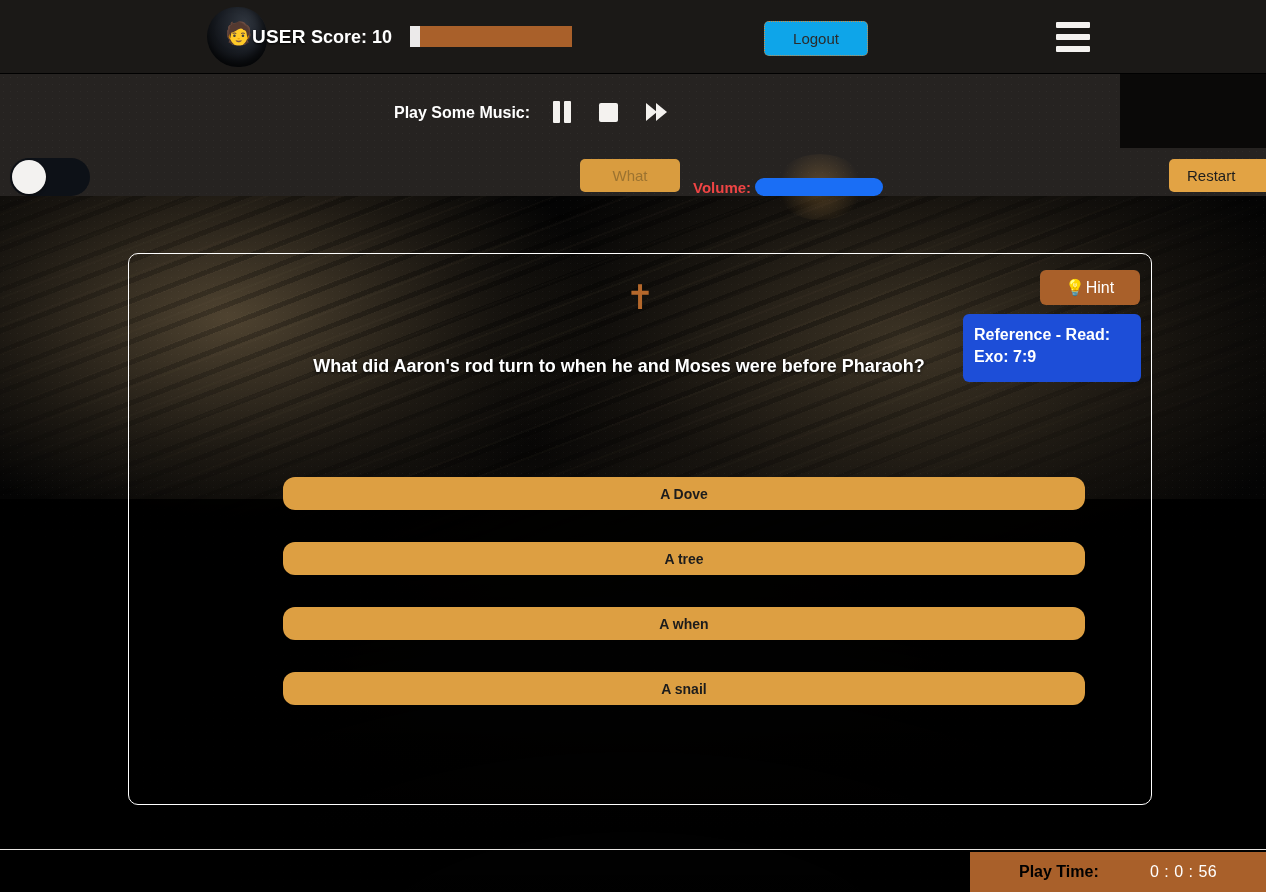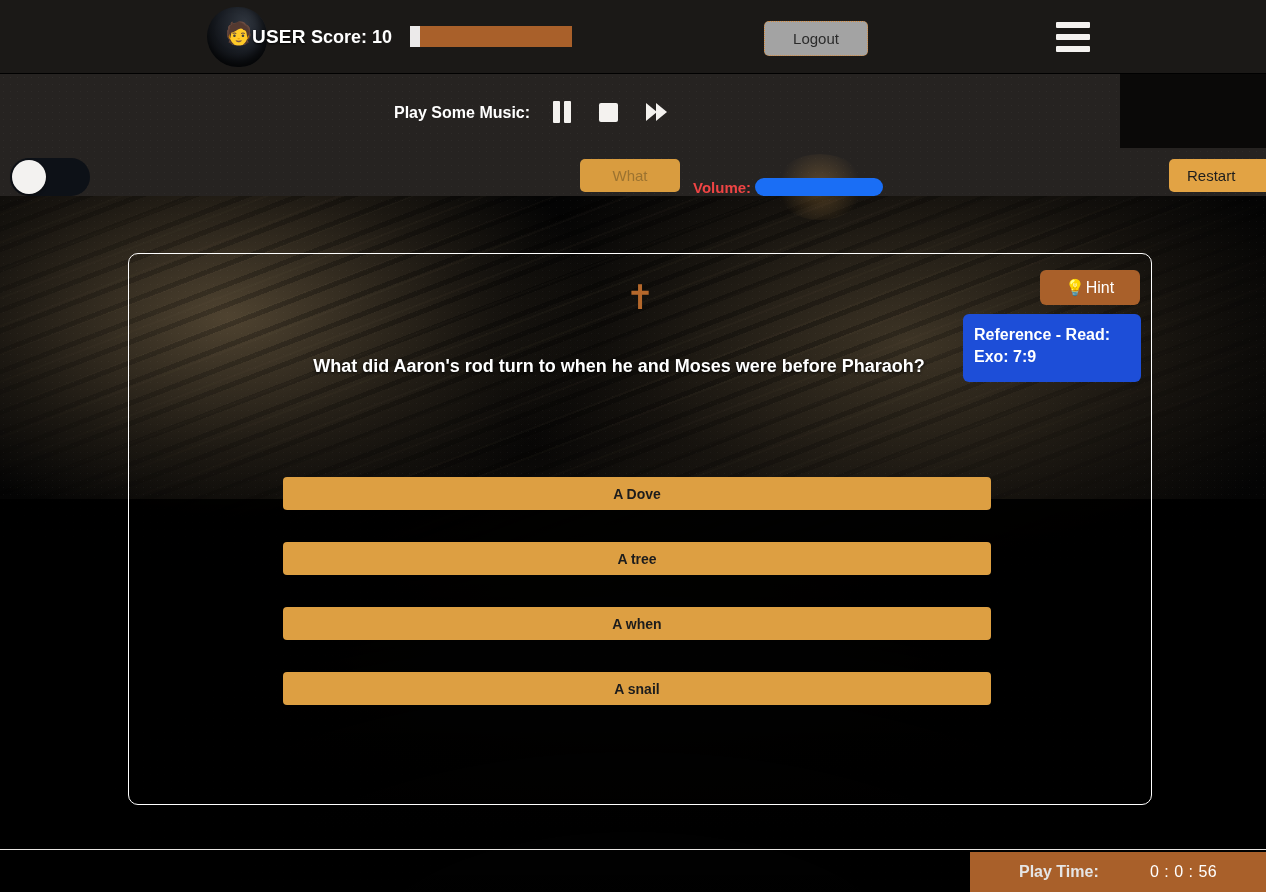--- a/index.html
+++ b/index.html
@@ -120,21 +120,21 @@
     position: absolute; left: 410px; top: 26px;
     width: 162px; height: 21px;
     background: #a9602a;
     border-left: 10px solid #eceaea;
     overflow: hidden;
   }
 
   .logout-btn {
     position: absolute; left: 764px; top: 21px;
     width: 104px; height: 35px;
-    background: #a3a3a3;
+    background: #0ea5e9;
     color: #2b2b2b;
     font-size: 15px;
     border: 1px dotted #d98c3c;
     border-radius: 5px;
     cursor: pointer;
     font-family: "Liberation Sans", sans-serif;
   }
 
   .hamburger {
     position: absolute; left: 1056px; top: 22px;
@@ -317,45 +317,45 @@
     padding: 10px 11px;
     line-height: 1.35;
   }
 
   .answers {
     position: absolute; left: 154px; top: 223px;
     width: 716px;
   }
   .answer-btn {
     display: block;
-    width: 708px; height: 33px;
+    width: 802px; height: 33px;
     margin-bottom: 32px;
     background: #dd9f42;
     color: #1c1c1c;
     font-size: 14px;
     font-weight: bold;
     border: none;
-    border-radius: 4px;
+    border-radius: 12px;
     cursor: pointer;
     font-family: "Liberation Sans", sans-serif;
   }
   .answer-btn:last-child { margin-bottom: 0; }
 
   
   .playtime {
     position: absolute;
     left: 970px; top: 852px;
     width: 296px; height: 40px;
     background: #a9602a;
     display: flex; align-items: center;
     z-index: 22;
   }
   .pt-label {
     position: absolute; left: 49px;
-    color: #e5e5e5; font-size: 16px; font-weight: bold;
+    color: #000000; font-size: 16px; font-weight: bold;
   }
   .pt-value {
     position: absolute; left: 180px;
     color: #ffffff; font-size: 16px; letter-spacing: 0.5px;
   }
   .footer-rule {
     position: absolute; left: 0; top: 849px;
     width: 1266px; height: 1px;
     background: #e9e7e4;
     z-index: 21;

